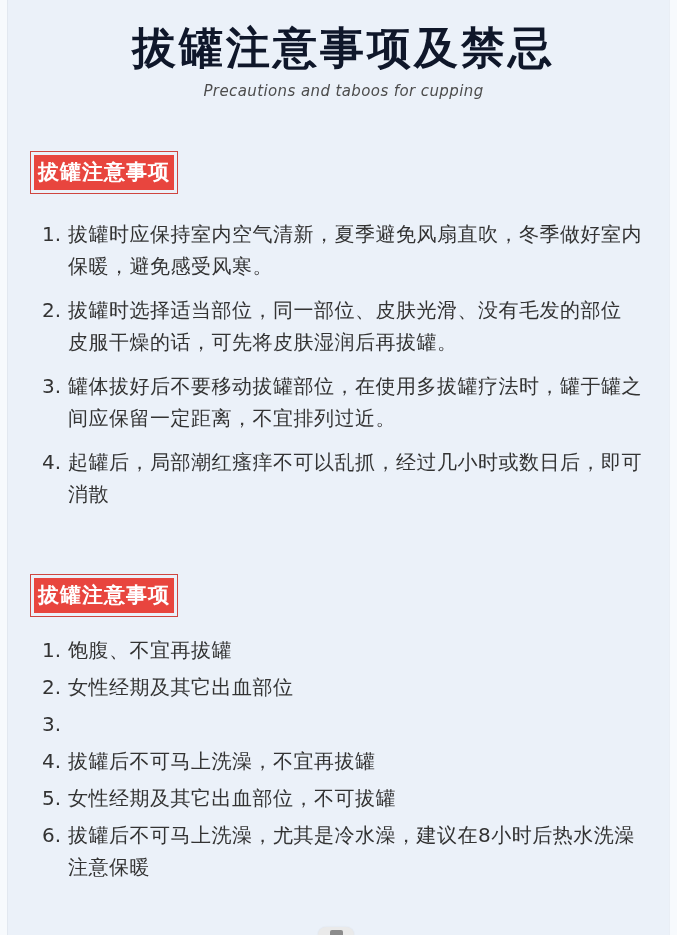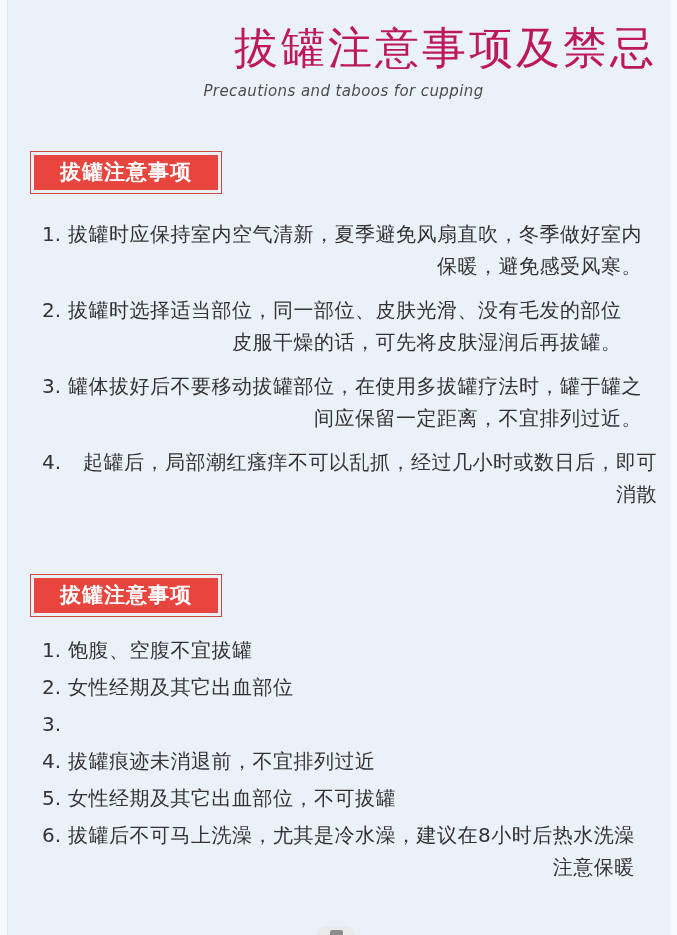--- a/index.html
+++ b/index.html
@@ -19,25 +19,25 @@
   .edge-strip.left  { left: 0;  border-right: 1px solid #e2e8f0; }
   .edge-strip.right { right: 0; border-left: 1px solid #e9eef5; }
 
   .page {
     position: relative;
     padding: 22px 20px 0 30px;
     height: 100%;
   }
 
   .main-title {
-    text-align: right;
+    text-align: center;
     font-size: 44px;
     line-height: 52px;
-    font-weight: 400;
-    color: #be185d;
+    font-weight: 700;
+    color: #0f172a;
     letter-spacing: 3px;
   }
   .sub-title {
     text-align: center;
     font-size: 15px;
     line-height: 20px;
     color: #4d4d4d;
     margin-top: 7px;
     letter-spacing: 0.4px;
     font-style: italic;
@@ -48,21 +48,21 @@
     border: 1px solid #cf4640;
     padding: 3px;
     background: transparent;
   }
   .badge-inner {
     background: #e8453e;
     color: #ffffff;
     font-size: 21px;
     font-weight: 700;
     line-height: 29px;
-    padding: 3px 26px;
+    padding: 3px 4px;
     letter-spacing: 1px;
   }
   .badge-a { margin-top: 50px; }
   .badge-b { margin-top: 52px; }
 
   .list {
     margin-top: 24px;
     margin-left: 12px;
     margin-right: 0;
   }
@@ -75,21 +75,20 @@
   .list-a .list-item { margin-bottom: 12px; }
   .list-b { margin-top: 17px; }
   .list-b .list-item { margin-bottom: 5px; }
   .item-num {
     flex: 0 0 26px;
     width: 26px;
   }
   .item-text {
     white-space: pre-line;
     letter-spacing: 0.5px;
-    text-align: right;
   }
 
   .collapsed-widget {
     position: absolute;
     left: 318px;
     bottom: -8px;
     width: 36px;
     height: 16px;
     background: #eaeaea;
     border-radius: 8px;
@@ -142,32 +141,32 @@
     </div>
   </div>
 
   <div class="badge-outer badge-b">
     <div class="badge-inner">拔罐注意事项</div>
   </div>
 
   <div class="list list-b">
     <div class="list-item">
       <span class="item-num">1.</span>
-      <div class="item-text">饱腹、空腹不宜拔罐</div>
+      <div class="item-text">饱腹、不宜再拔罐</div>
     </div>
     <div class="list-item">
       <span class="item-num">2.</span>
       <div class="item-text">女性经期及其它出血部位</div>
     </div>
     <div class="list-item">
       <span class="item-num">3.</span>
     </div>
     <div class="list-item">
       <span class="item-num">4.</span>
-      <div class="item-text">拔罐痕迹未消退前，不宜排列过近</div>
+      <div class="item-text">拔罐后不可马上洗澡，不宜再拔罐</div>
     </div>
     <div class="list-item">
       <span class="item-num">5.</span>
       <div class="item-text">女性经期及其它出血部位，不可拔罐</div>
     </div>
     <div class="list-item">
       <span class="item-num">6.</span>
       <div class="item-text">拔罐后不可马上洗澡，尤其是冷水澡，建议在8小时后热水洗澡
 注意保暖</div>
     </div>

